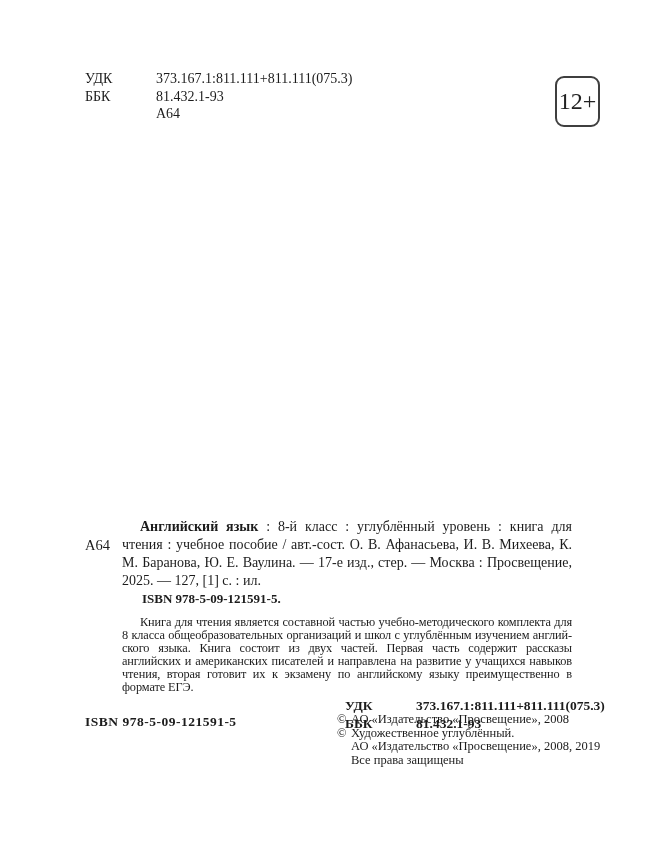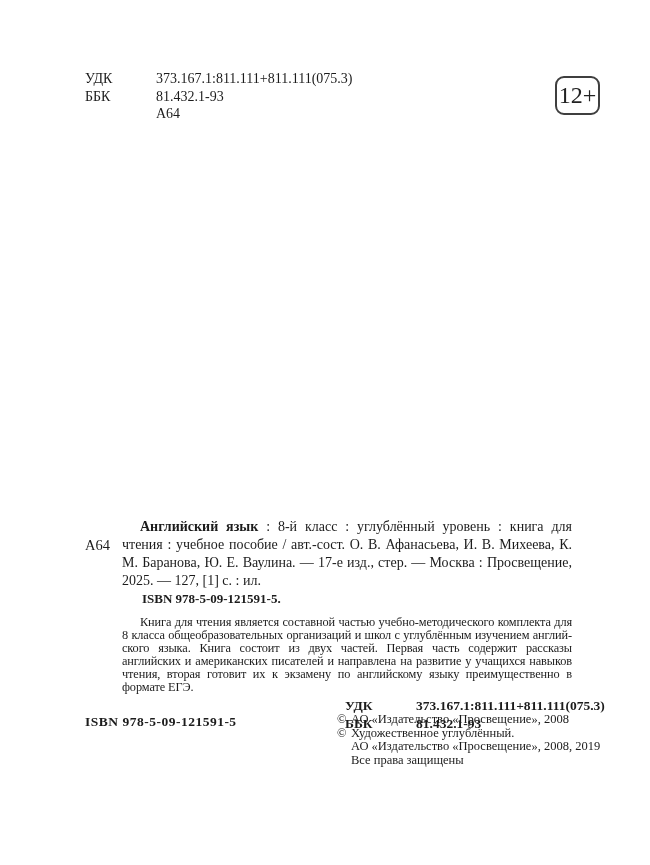--- a/index.html
+++ b/index.html
@@ -12,21 +12,21 @@
   .page { position: absolute; inset: 0; background: #ffffff; }
 
   
   .codes-top { position: absolute; left: 85px; top: 70px; font-size: 14px; line-height: 17.5px; }
   .code-row { display: flex; }
   .code-lbl { width: 43px; flex: 0 0 43px; }
   .code-val { white-space: nowrap; margin-left: 28px; }
 
   
   .age-badge {
-    position: absolute; left: 555px; top: 76px; width: 45px; height: 39px;
+    position: absolute; left: 555px; top: 76px; width: 45px; height: 51px;
     border: 2px solid #3f3f3f; border-radius: 9px;
     display: flex; align-items: center; justify-content: center;
     font-size: 24px; color: #222;
   }
 
   
   .authors { position: absolute; left: 85px; top: 151px; width: 515px; text-align: center; }
   .authors-heading { font-size: 15px; letter-spacing: 0.2px; }
   .authors-names { font-size: 16px; font-weight: bold; margin-top: 2px; word-spacing: 2px; letter-spacing: 0.2px; }
 

